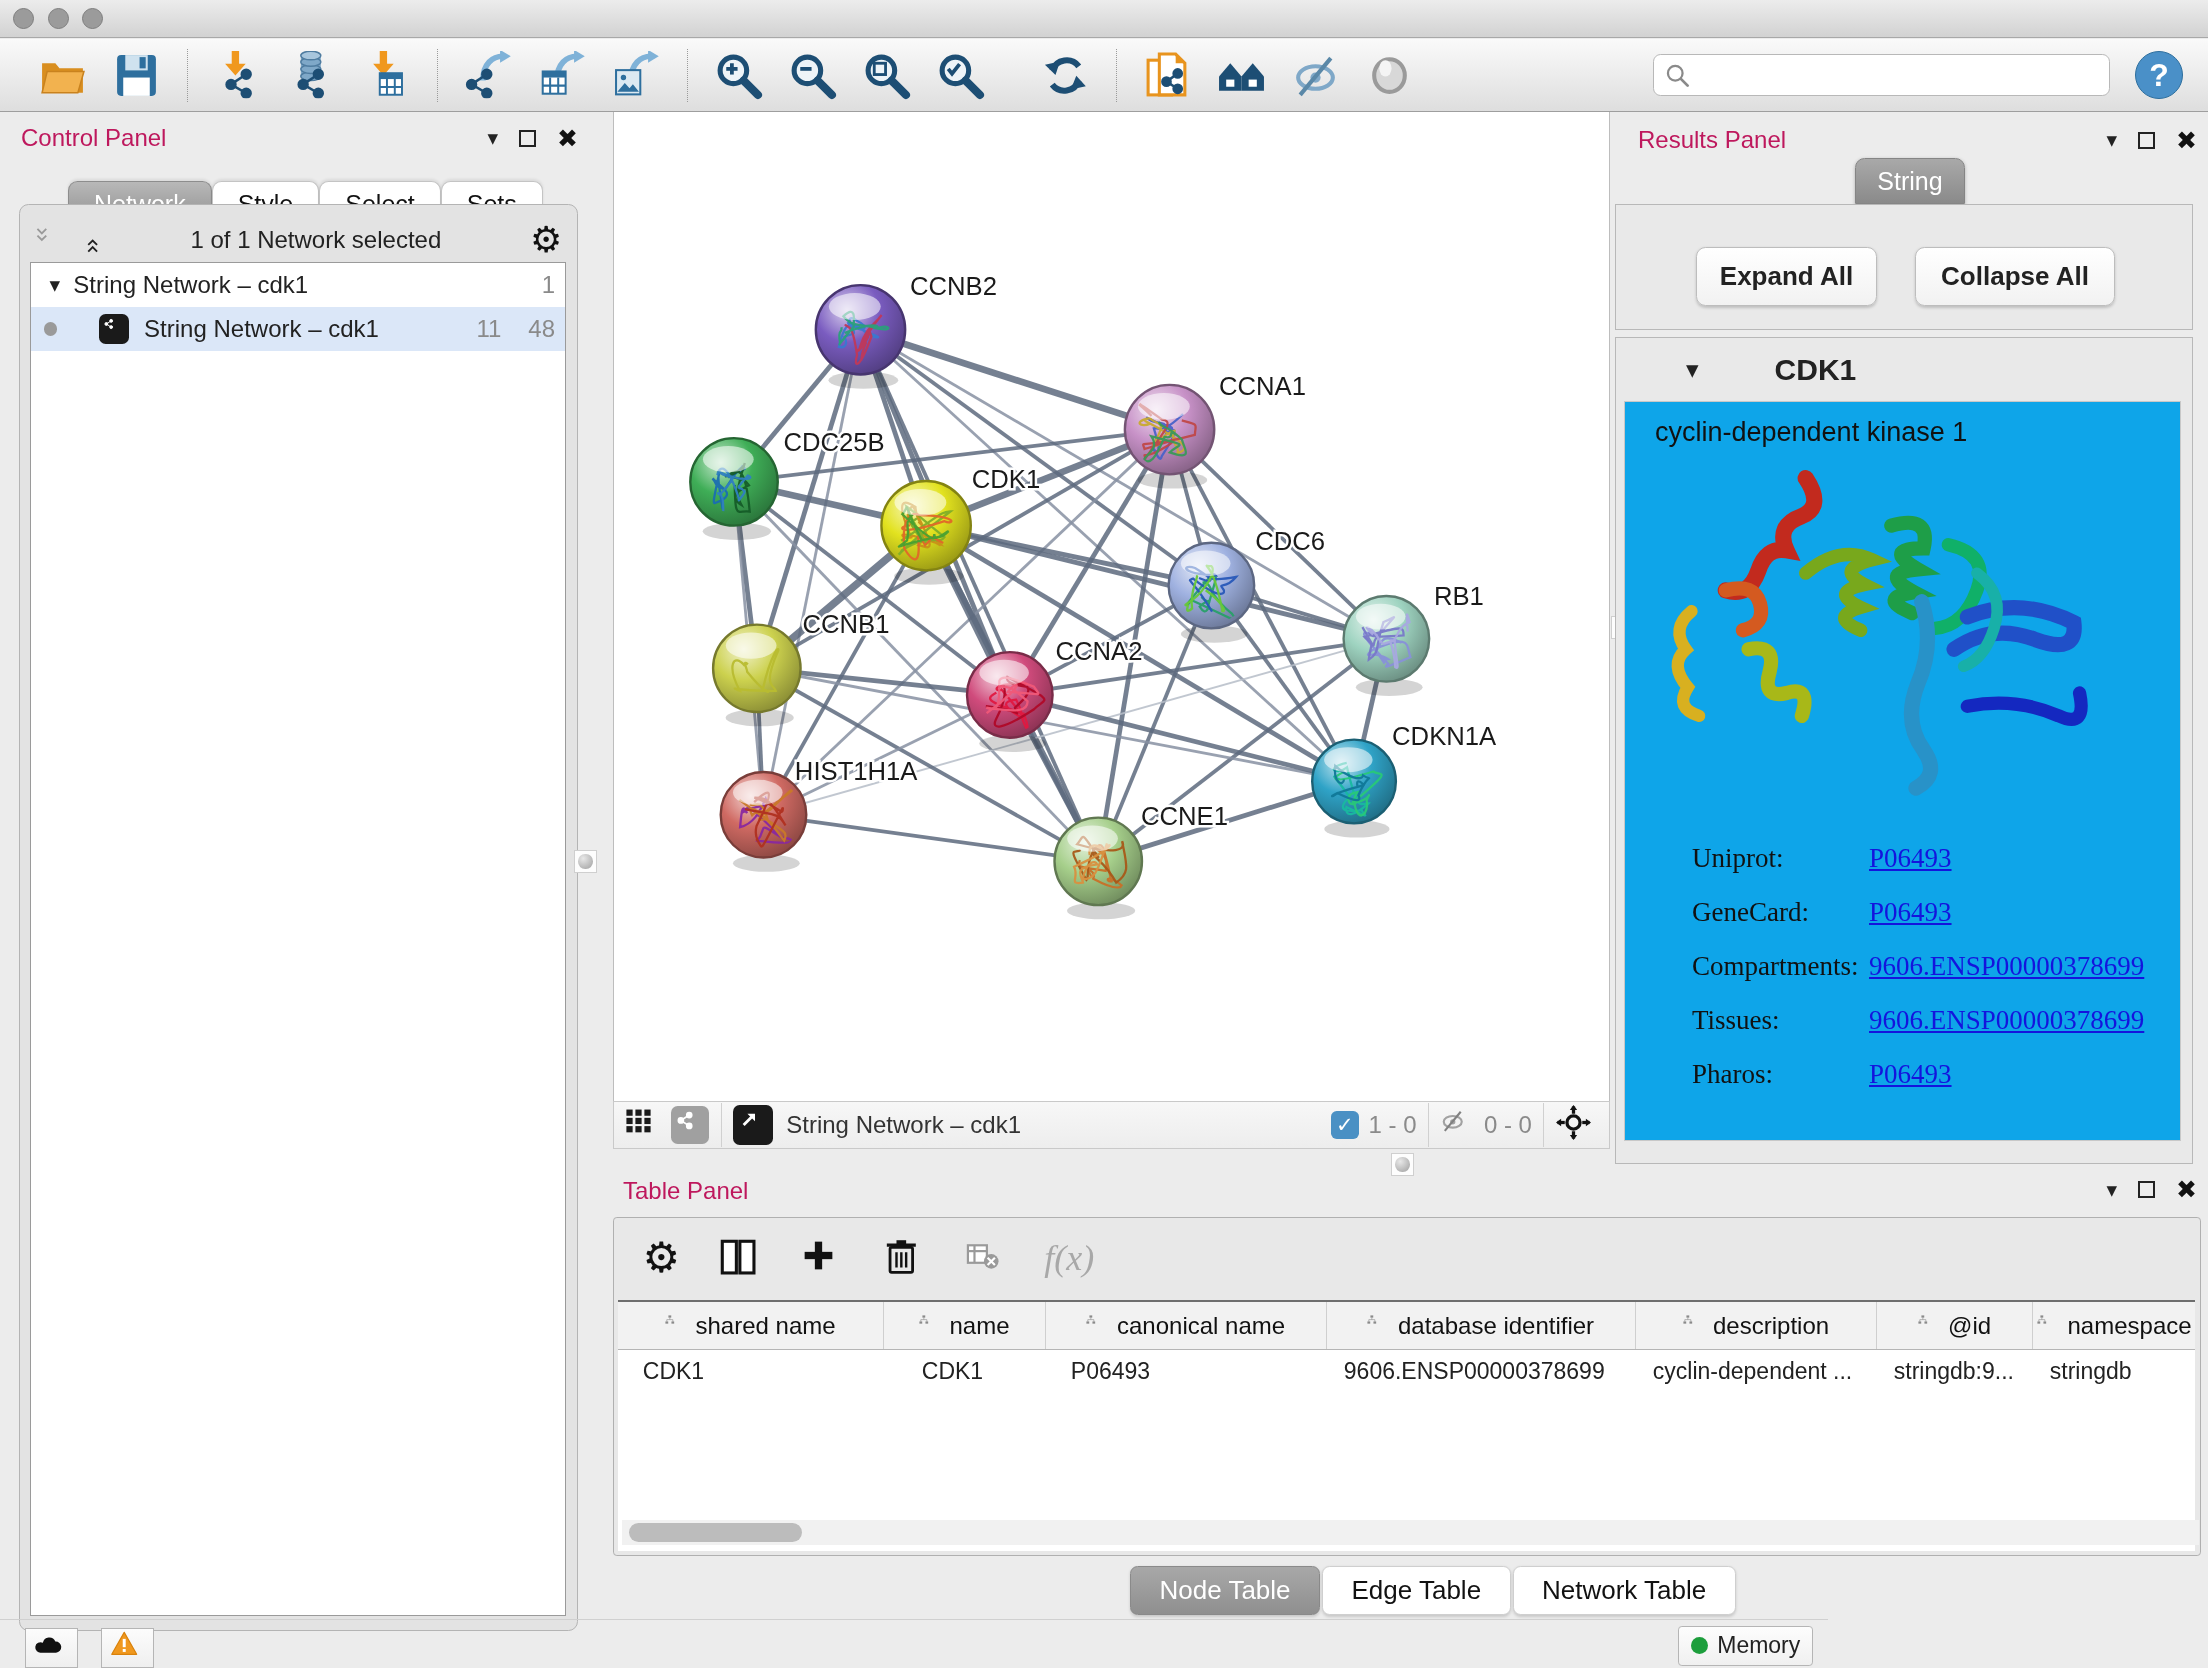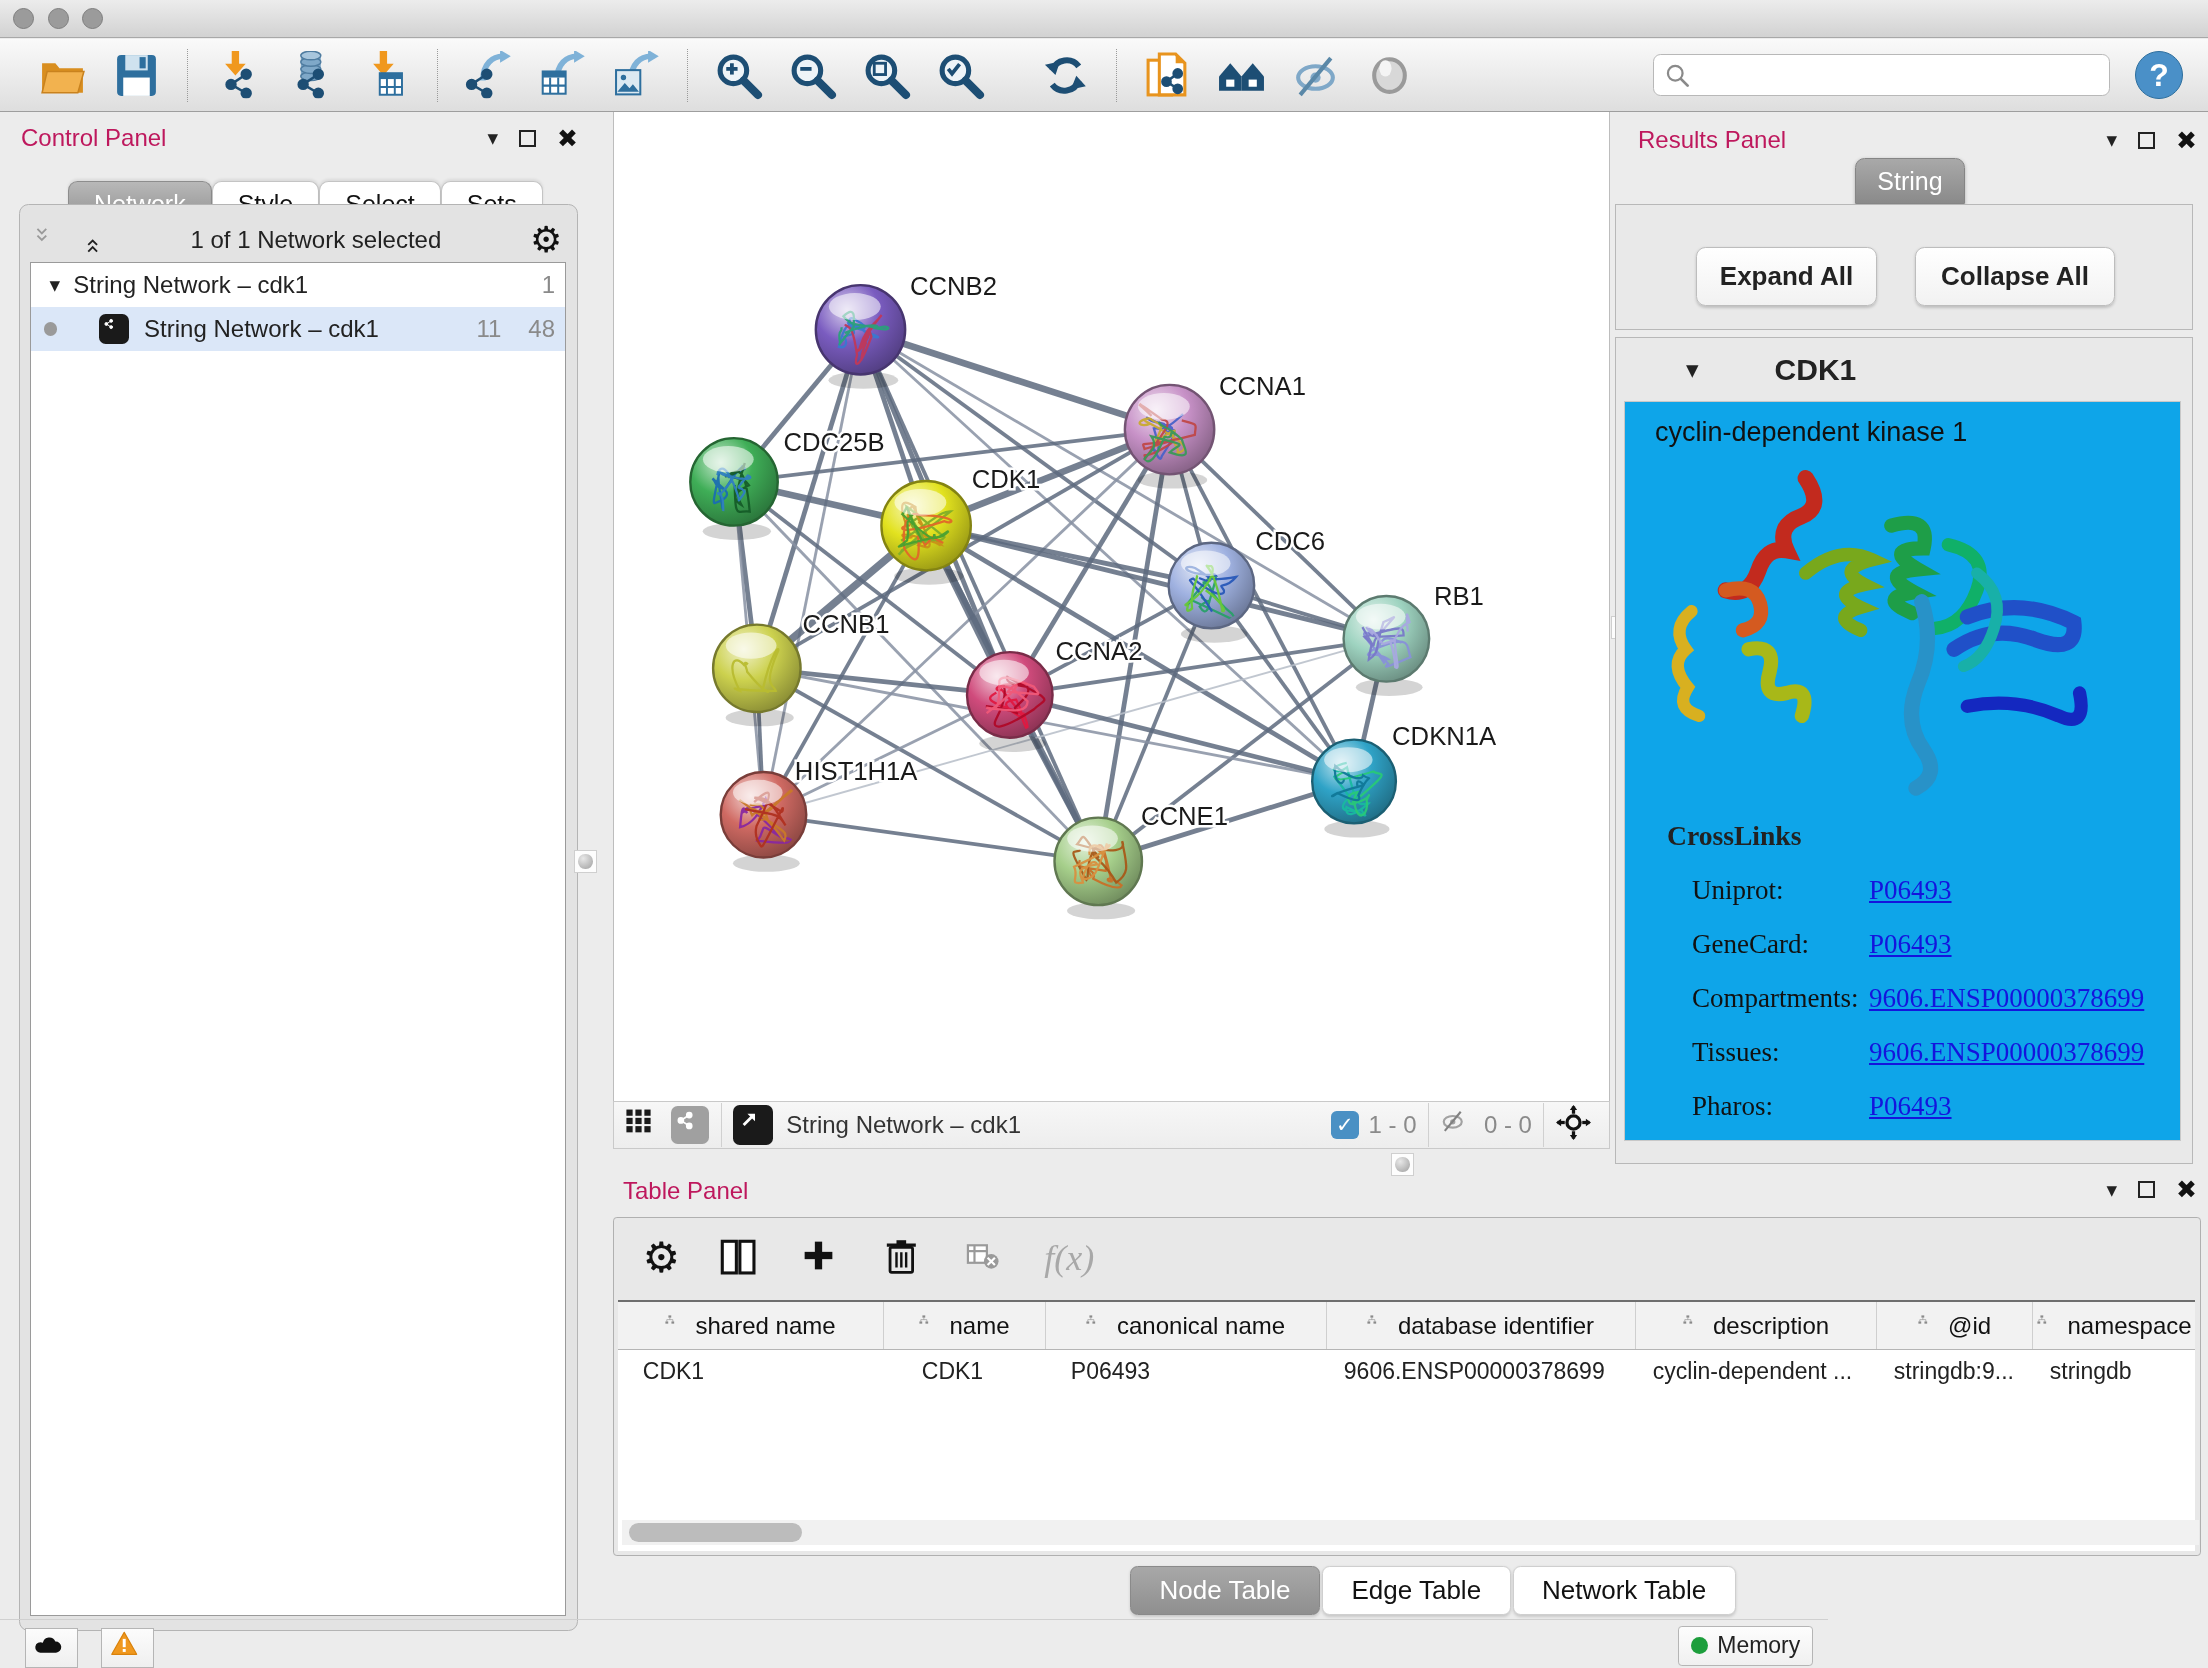--- a/index.html
+++ b/index.html
@@ -807,21 +807,20 @@
         <path d="M150 120 q36 -30 70 -14 q-40 10 -8 26 q-38 8 -4 24 q-34 10 0 24" stroke="#78a81c" stroke-width="14"></path>
         <path d="M240 70 q42 -12 34 24 q-44 0 -6 22 q-42 4 -4 24 q-40 6 -2 22" stroke="#1e9e48" stroke-width="15"></path>
         <path d="M300 90 q44 10 30 48 q-14 38 -44 40" stroke="#10b068" stroke-width="14"></path>
         <path d="M272 150 q14 44 -4 86 q-16 40 6 70 q18 26 -8 40" stroke="#2892c8" stroke-width="16"></path>
         <path d="M306 200 q40 -28 86 -10 q44 16 40 -18 q-56 -28 -112 -6" stroke="#2050c8" stroke-width="16"></path>
         <path d="M320 260 q50 -10 96 10 q30 14 22 -24" stroke="#1428c0" stroke-width="14"></path>
         <path d="M330 120 q30 22 18 58 q-10 32 -32 40" stroke="#18b0a8" stroke-width="12"></path>
       </g>
     </svg>
     <div id="crosslinks">
-      <div class="hd">CrossLinks</div>
       <div class="cl-row">
         <span class="lbl">Uniprot:</span>
         <a href="#">P06493</a>
         </div>
       <div class="cl-row">
         <span class="lbl">GeneCard:</span>
         <a href="#">P06493</a>
         </div>
       <div class="cl-row">
         <span class="lbl">Compartments:</span>

